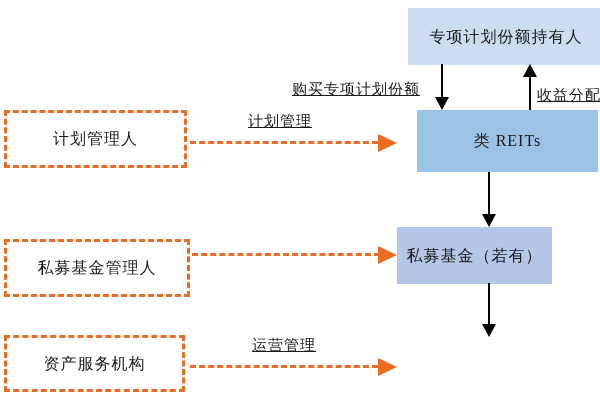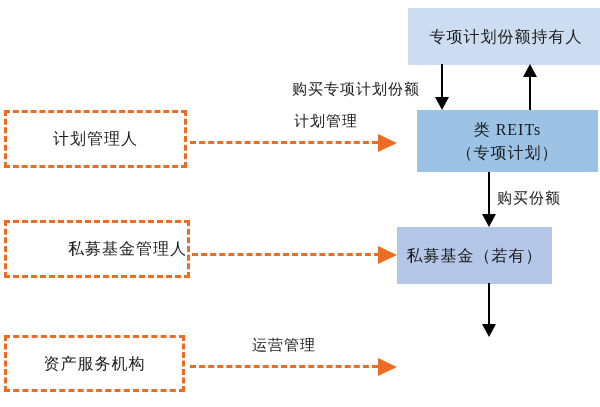--- a/index.html
+++ b/index.html
@@ -27,28 +27,29 @@
   .holder-box   { left: 408px; top: 8px;   width: 196px; height: 57px; background: #ccddf2; }
   .reits-box    { left: 397px; top: 110px; width: 181px; height: 62px; background: #9cc3e5; margin-left: 20px; }
   .fund-box     { left: 397px; top: 227px; width: 155px; height: 57px; background: #b5c7e8; }
   .project-box  { left: 397px; top: 337px; width: 181px; height: 55px; background: #b5c7e8; }
   .dashed-box {
     background: #ffffff;
     border: 3px dashed #ed6c23;
     box-sizing: border-box;
   }
   .plan-manager-box   { left: 4px; top: 110px; width: 183px; height: 58px; text-align: right; }
-  .fund-manager-box   { left: 4px; top: 220px; width: 186px; height: 58px; align-items: flex-end; }
+  .fund-manager-box   { left: 4px; top: 239px; width: 186px; height: 58px; }
   .asset-servicer-box { left: 4px; top: 335px; width: 181px; height: 57px; }
 
   .edge-label {
     position: absolute;
     font-size: 15px;
     letter-spacing: 1px;
     white-space: nowrap;
+    text-decoration: underline;
   }
 
   
   .vshaft { position: absolute; width: 2px; background: #000000; }
   .vhead-down {
     position: absolute; width: 0; height: 0;
     border-left: 7px solid transparent;
     border-right: 7px solid transparent;
     border-top: 13px solid #000000;
   }
@@ -72,21 +73,20 @@
 <body>
 
 <div id="canvas">
 
   <div class="box solid-box holder-box">
     <span>专项计划份额持有人</span>
   </div>
 
   <div class="box solid-box reits-box">
     <span>类 REITs</span>
-    <span>（专项计划）</span>
   </div>
 
   <div class="box solid-box fund-box">
     <span>私募基金（若有）</span>
   </div>
 
 
   <div class="box dashed-box plan-manager-box">
     <span>计划管理人</span>
   </div>
@@ -129,21 +129,21 @@
     <div class="hhead" style="left:378px; top:246px;"></div>
   </div>
 
   <div>
     <div class="hdash" style="left:190px; top:365px;"></div>
     <div class="hhead" style="left:378px; top:358px;"></div>
   </div>
 
   <div class="edge-label" style="left:292px; top:80px;">购买专项计划份额</div>
 
+  <div class="edge-label" style="left:537px; top:86px;">收益分配</div>
 
-  <div class="edge-label" style="left:497px; top:189px;">购买份额</div>
 
-  <div class="edge-label" style="left:248px; top:112px;margin-left:46px;">计划管理</div>
+  <div class="edge-label" style="left:248px; top:112px;">计划管理</div>
 
 
   <div class="edge-label" style="left:252px; top:336px;">运营管理</div>
 
 </div>
 
 </body></html>

